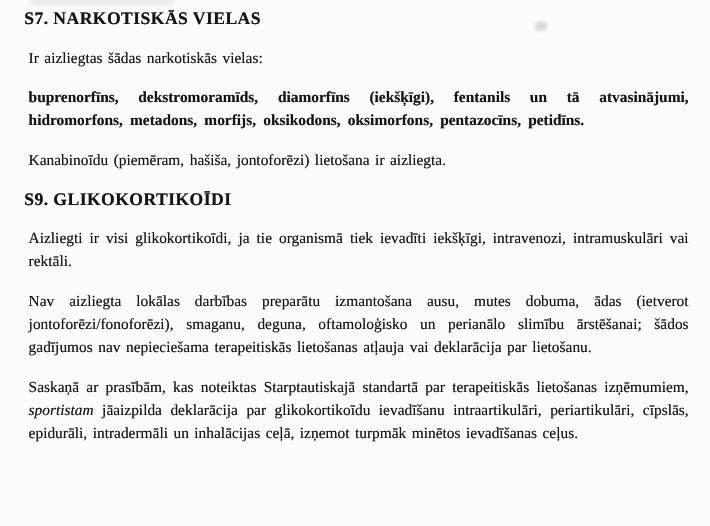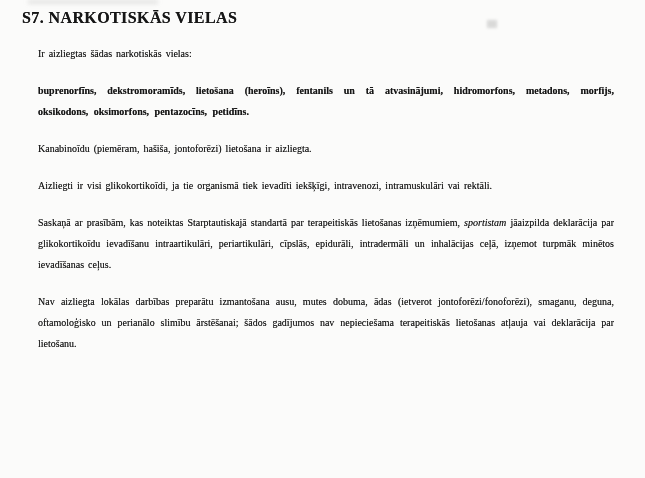--- a/index.html
+++ b/index.html
@@ -26,23 +26,23 @@
     font-size: 16px;
     line-height: 20px;
     font-weight: bold;
     letter-spacing: 0.4px;
     margin: 0;
     text-align: left;
     
     text-shadow: 0 0 0.45px rgba(20,20,20,0.75);
   }
   .para {
-    font-size: 10px;
+    font-size: 14px;
     line-height: 21px;
-    margin: 16px;
+    margin: 4px;
     text-align: justify;
     word-spacing: 1.5px;
     text-shadow: 0 0 0.4px rgba(20,20,20,0.6);
   }
   .para.bold {
     font-weight: bold;
     word-spacing: 3px;
   }
   .mt-head { margin-top: 15px; }
   .mt-para { margin-top: 15px; }
@@ -72,25 +72,26 @@
 
 <div class="page">
 
   <div class="artifact artifact-top-streak"></div>
   <div class="artifact artifact-smudge"></div>
 
   <h2 class="section-heading mt-top">S7. NARKOTISKĀS VIELAS</h2>
 
   <p class="para mt-para">Ir aizliegtas šādas narkotiskās vielas:</p>
 
-  <p class="para bold mt-para">buprenorfīns, dekstromoramīds, lietošana (heroīns), fentanils un tā atvasinājumi, hidromorfons, metadons, morfijs, oksikodons, oksimorfons, pentazocīns, petidīns.</p>
+  <p class="para bold mt-para">buprenorfīns, dekstromoramīds, diamorfīns (iekšķīgi), fentanils un tā atvasinājumi, hidromorfons, metadons, morfijs, oksikodons, oksimorfons, pentazocīns, petidīns.</p>
 
 
   <p class="para mt-para">Kanabinoīdu (piemēram, hašiša, jontoforēzi) lietošana ir aizliegta.</p>
 
+  <h2 class="section-heading mt-head">S9. GLIKOKORTIKOĪDI</h2>
 
   <p class="para mt-para">Aizliegti ir visi glikokortikoīdi, ja tie organismā tiek ievadīti iekšķīgi, intravenozi, intramuskulāri vai rektāli.</p>
 
+  <p class="para mt-para">Nav aizliegta lokālas darbības preparātu izmantošana ausu, mutes dobuma, ādas (ietverot jontoforēzi/fonoforēzi), smaganu, deguna, oftamoloģisko un perianālo slimību ārstēšanai; šādos gadījumos nav nepieciešama terapeitiskās lietošanas atļauja vai deklarācija par lietošanu.</p>
+
   <p class="para mt-para"><span>Saskaņā ar prasībām, kas noteiktas Starptautiskajā standartā par terapeitiskās lietošanas izņēmumiem, </span><span class="italic">sportistam</span><span> jāaizpilda deklarācija par glikokortikoīdu ievadīšanu intraartikulāri, periartikulāri, cīpslās, epidurāli, intradermāli un inhalācijas ceļā, izņemot turpmāk minētos ievadīšanas ceļus.</span></p>
-
-  <p class="para mt-para">Nav aizliegta lokālas darbības preparātu izmantošana ausu, mutes dobuma, ādas (ietverot jontoforēzi/fonoforēzi), smaganu, deguna, oftamoloģisko un perianālo slimību ārstēšanai; šādos gadījumos nav nepieciešama terapeitiskās lietošanas atļauja vai deklarācija par lietošanu.</p>
 
 </div>
 
 </body></html>

